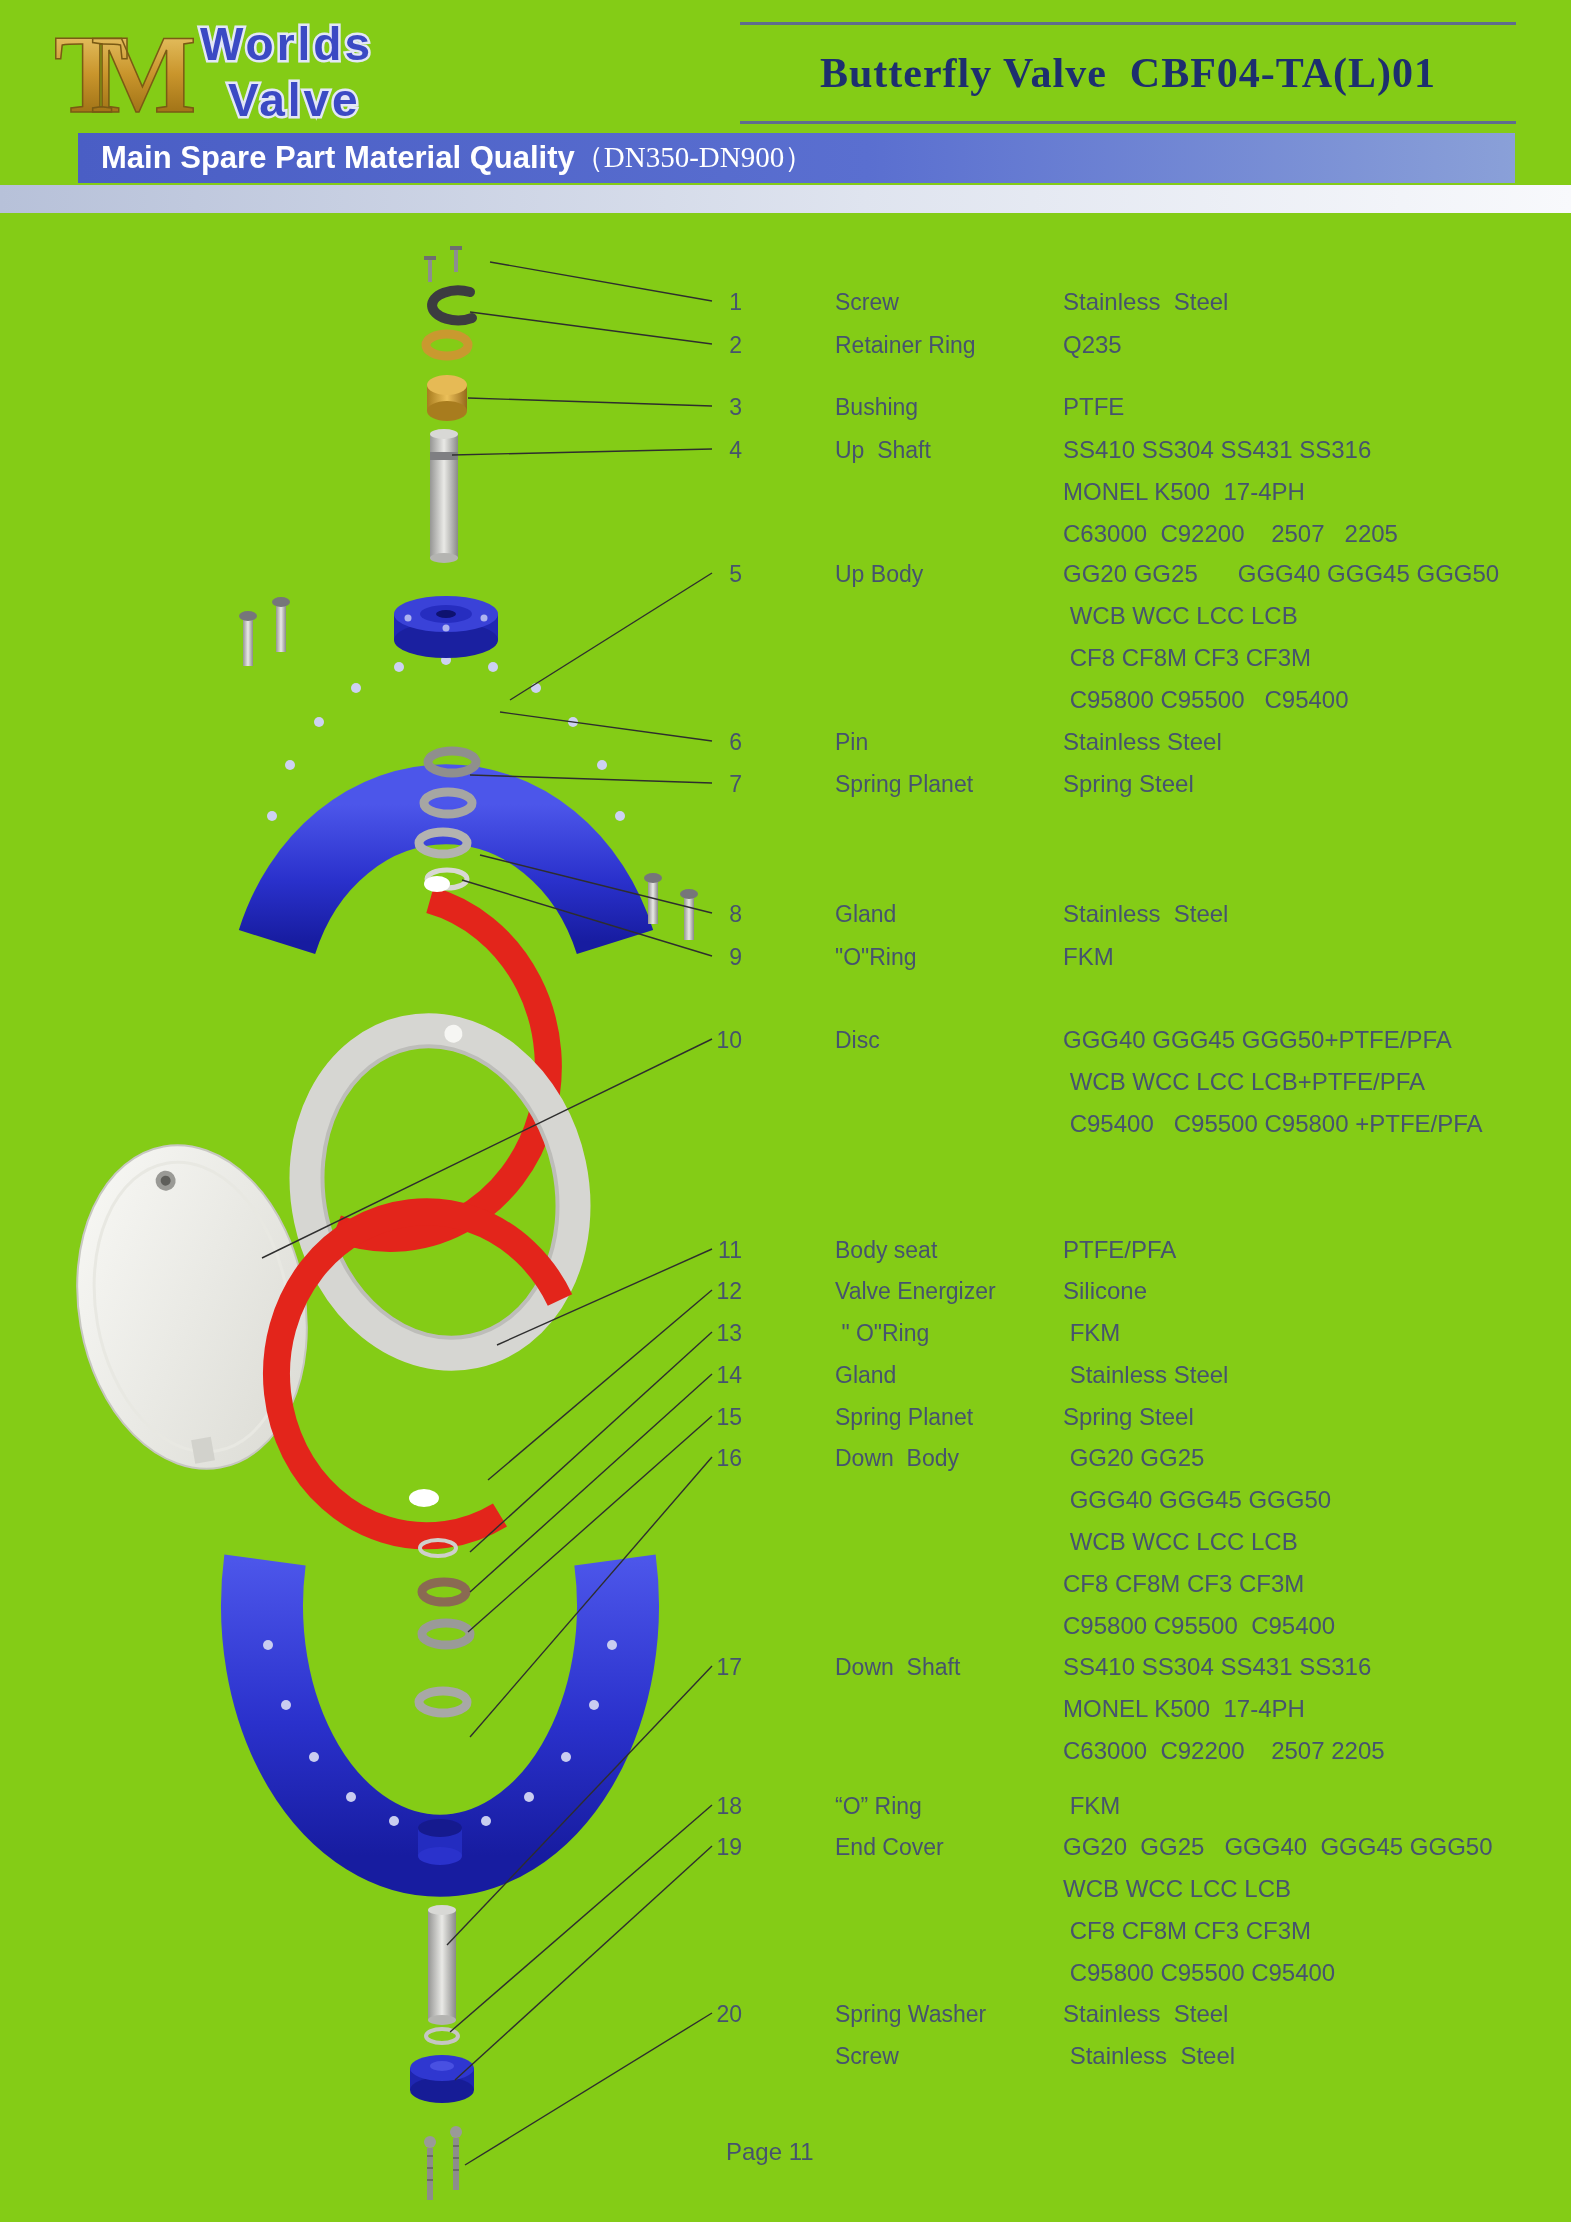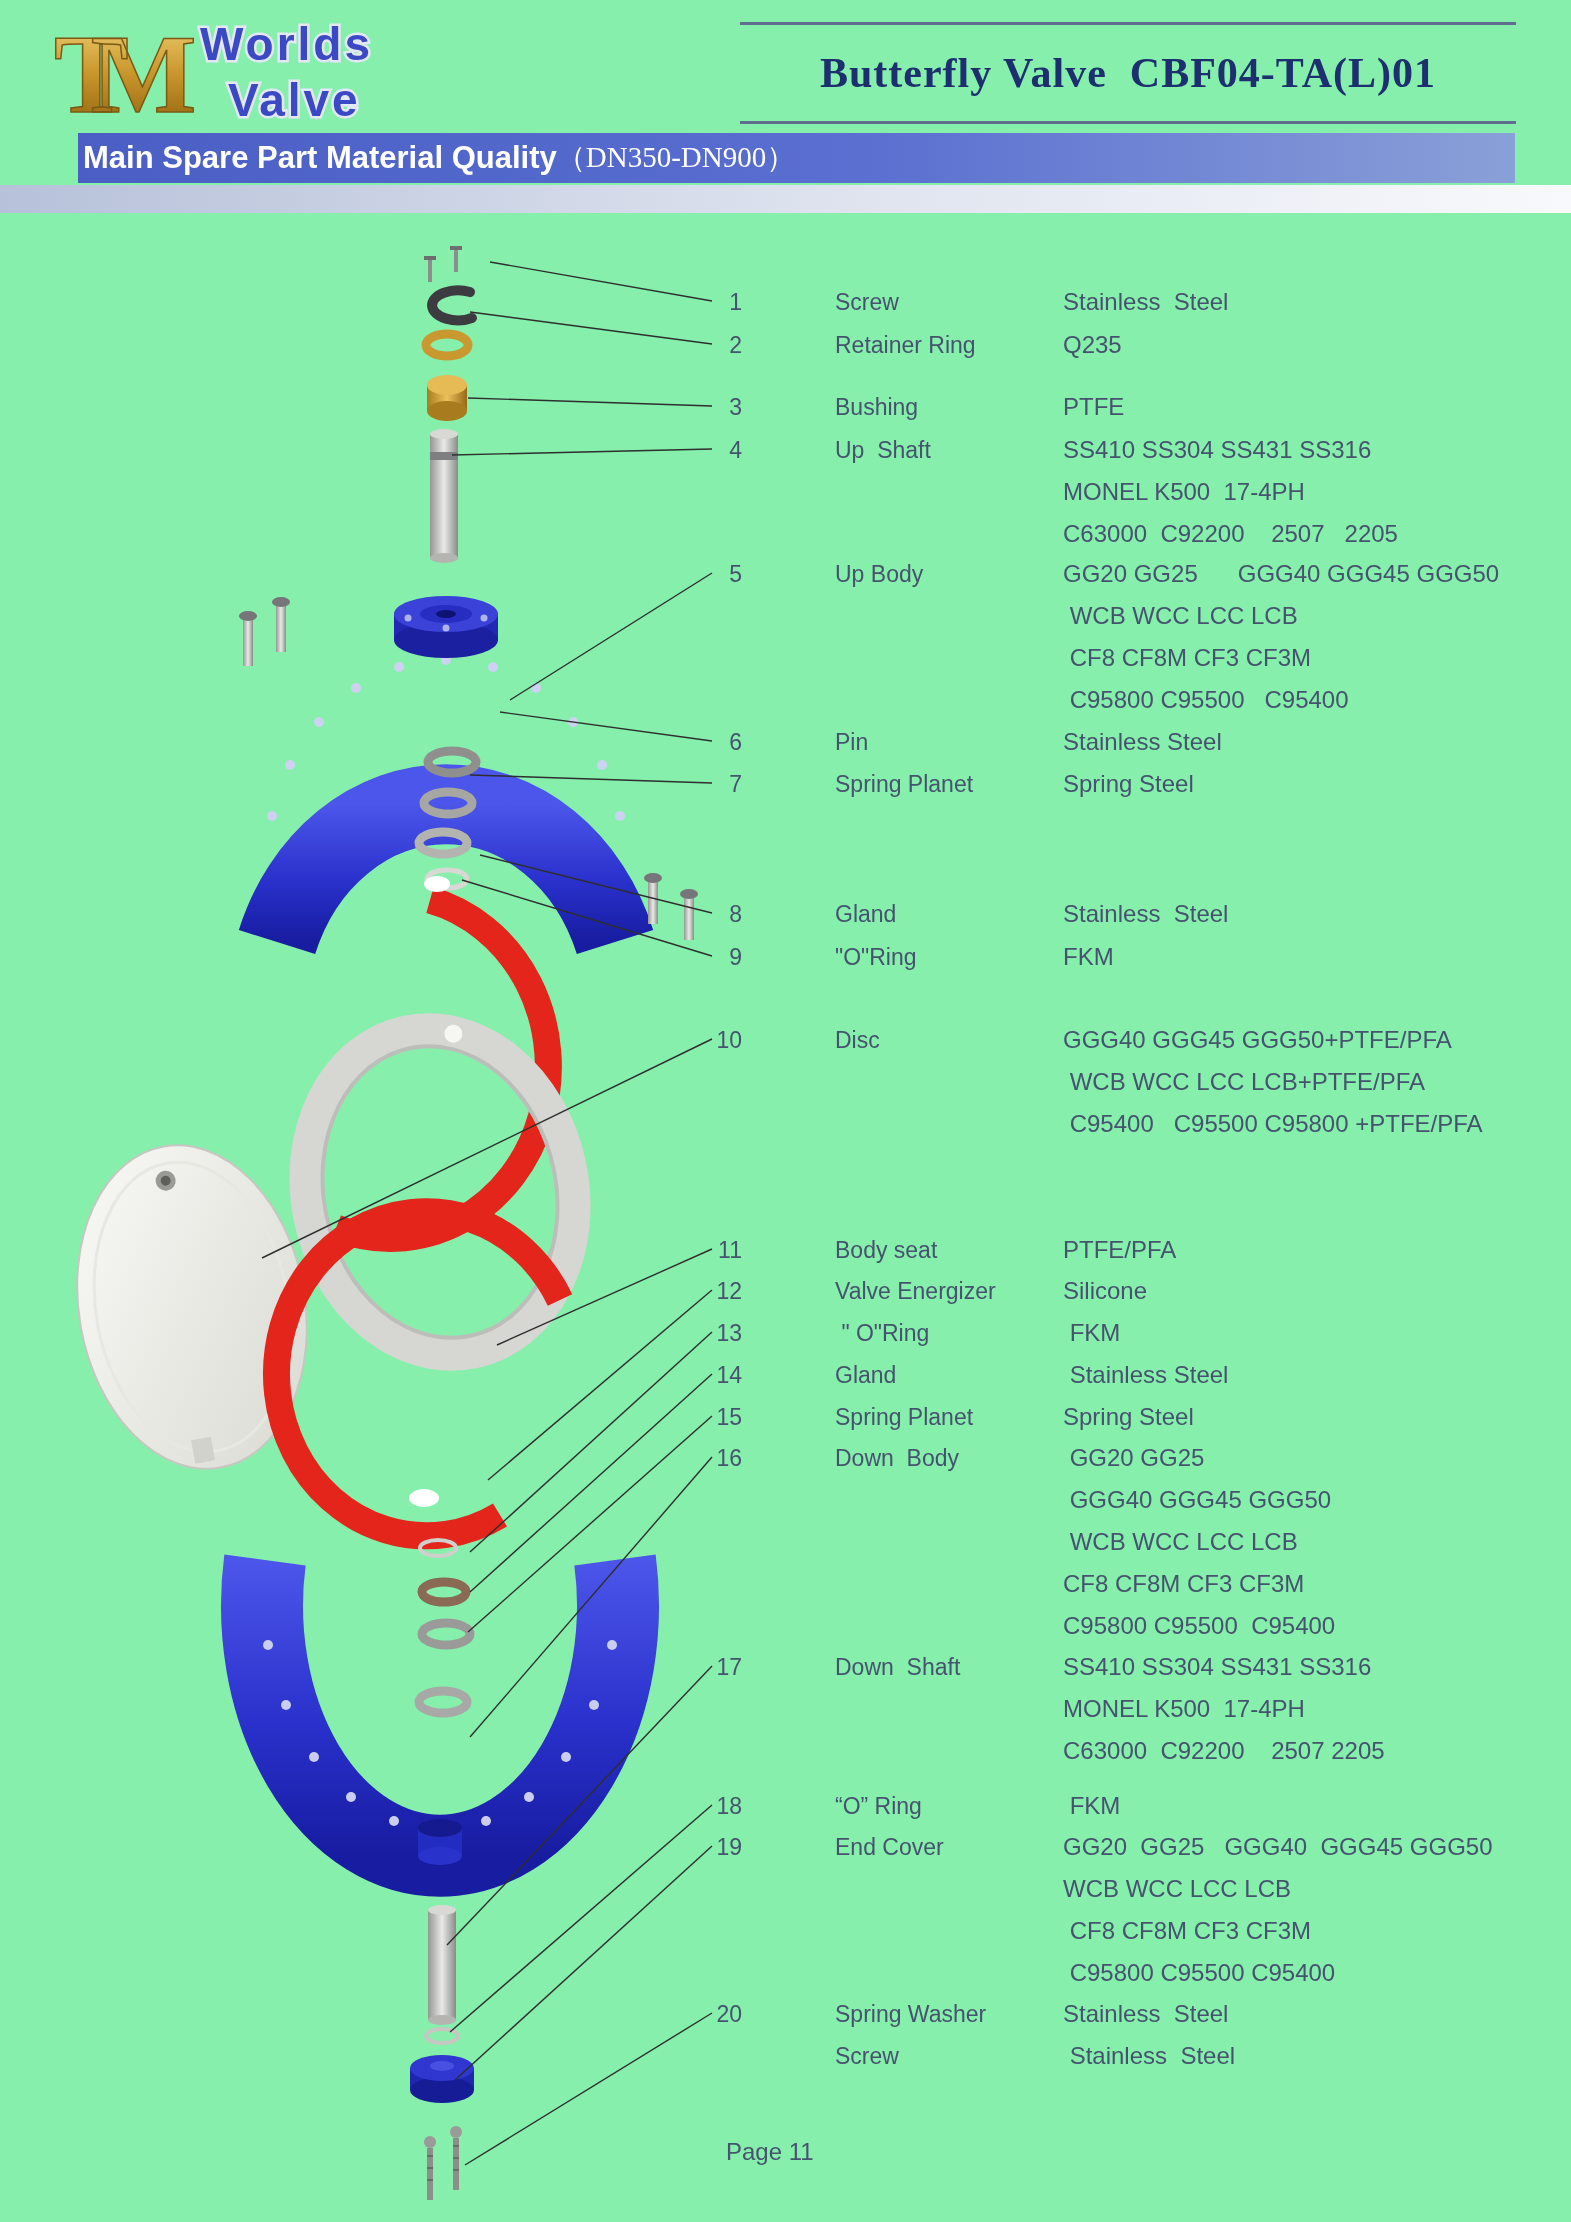--- a/index.html
+++ b/index.html
@@ -1,34 +1,34 @@
 <!DOCTYPE html>
 <html><head>
 <meta charset="utf-8">
 <style>
   html,body { margin:0; padding:0; background:#ffffff; }
   .page {
-    position:relative; width:1571px; height:2222px; background:#86efac;
+    position:relative; width:1571px; height:2222px; background:#84cc16;
     font-family:"Liberation Sans", sans-serif; overflow:hidden;
   }
   
   .logo-svg { position:absolute; left:40px; top:8px; }
   .title-box {
     position:absolute; left:740px; top:22px; width:776px; height:96px;
     border-top:3px solid #5f6d8f; border-bottom:3px solid #5f6d8f;
     display:flex; align-items:center; justify-content:center;text-align:right;
   }
   .title-box .title-text {
     font-family:"Liberation Serif", serif; font-size:42px; font-weight:bold;
     color:#1d2f6e; white-space:pre; letter-spacing:1px;
   }
   .banner {
     position:absolute; left:78px; top:133px; width:1437px; height:50px;
     background:linear-gradient(90deg,#4a5ec5 0%,#5a6fd0 55%,#8aa0d8 100%);
-    display:flex; align-items:center; padding-left:5px; box-sizing:border-box;
+    display:flex; align-items:center; padding-left:23px; box-sizing:border-box;
   }
   .banner .banner-main { color:#ffffff; font-size:31px; font-weight:bold; white-space:pre; }
   .banner .banner-range { color:#ffffff; font-size:29px; font-family:"Liberation Serif", serif; white-space:pre; }
   .banner-substrip {
     position:absolute; left:0px; top:185px; width:1571px; height:28px;
     background:linear-gradient(90deg,#b7c1d9 0%,#dfe4ef 55%,#f8f9fc 100%);
   }
   
   .part-row { position:absolute; left:0; width:1571px; }
   .col-num {

